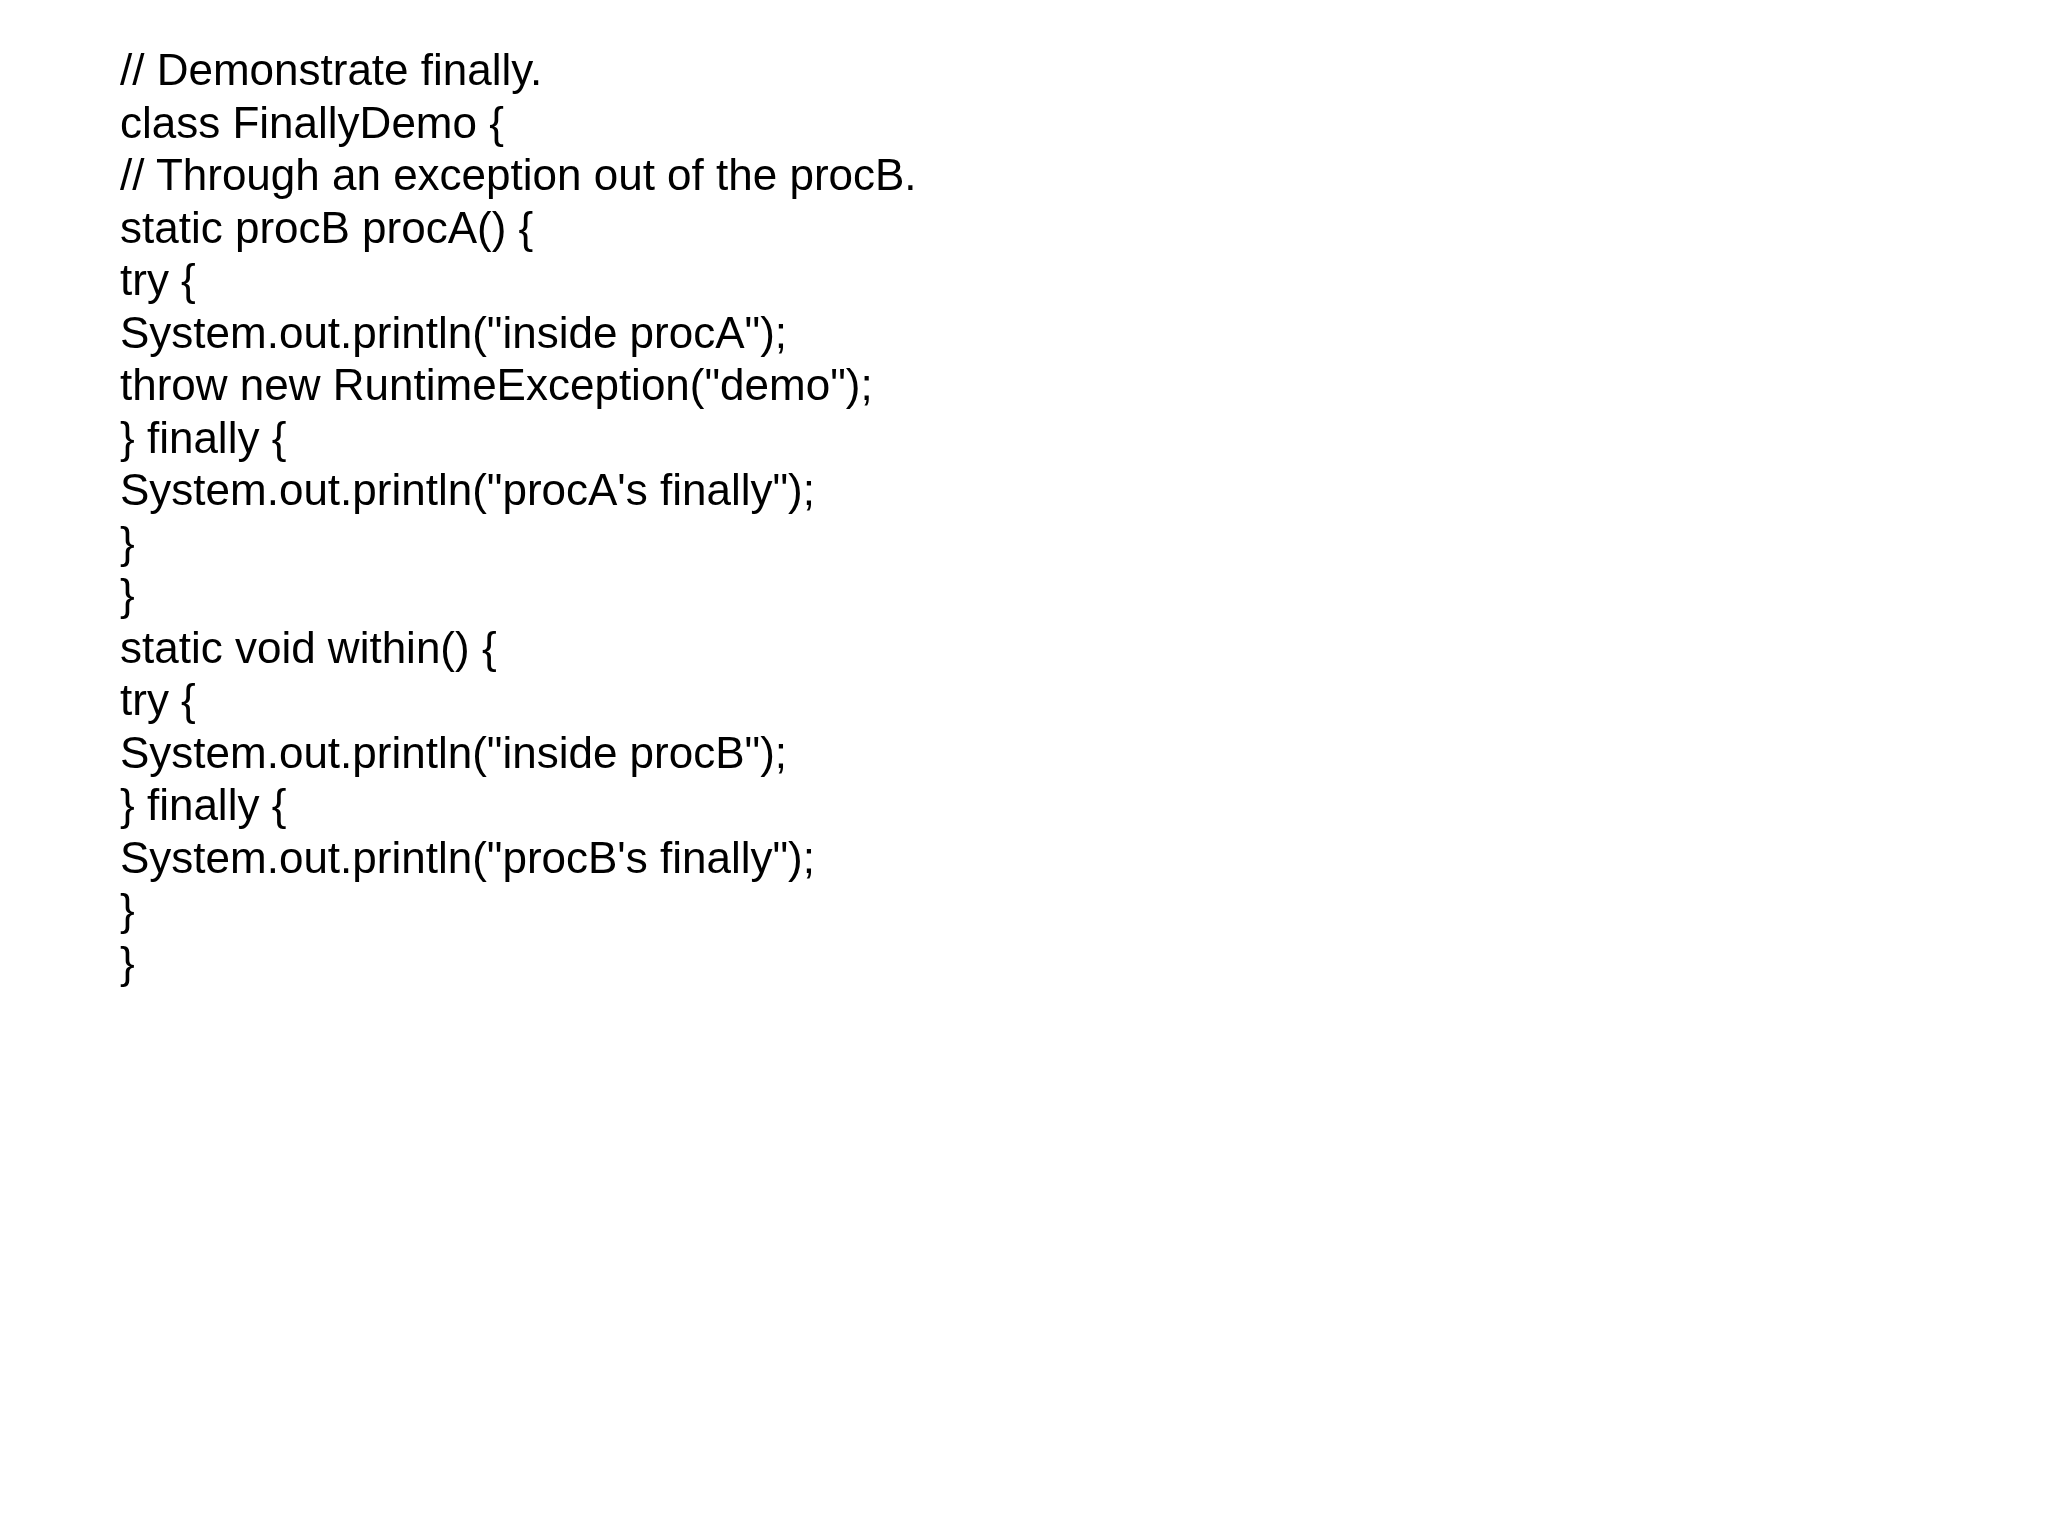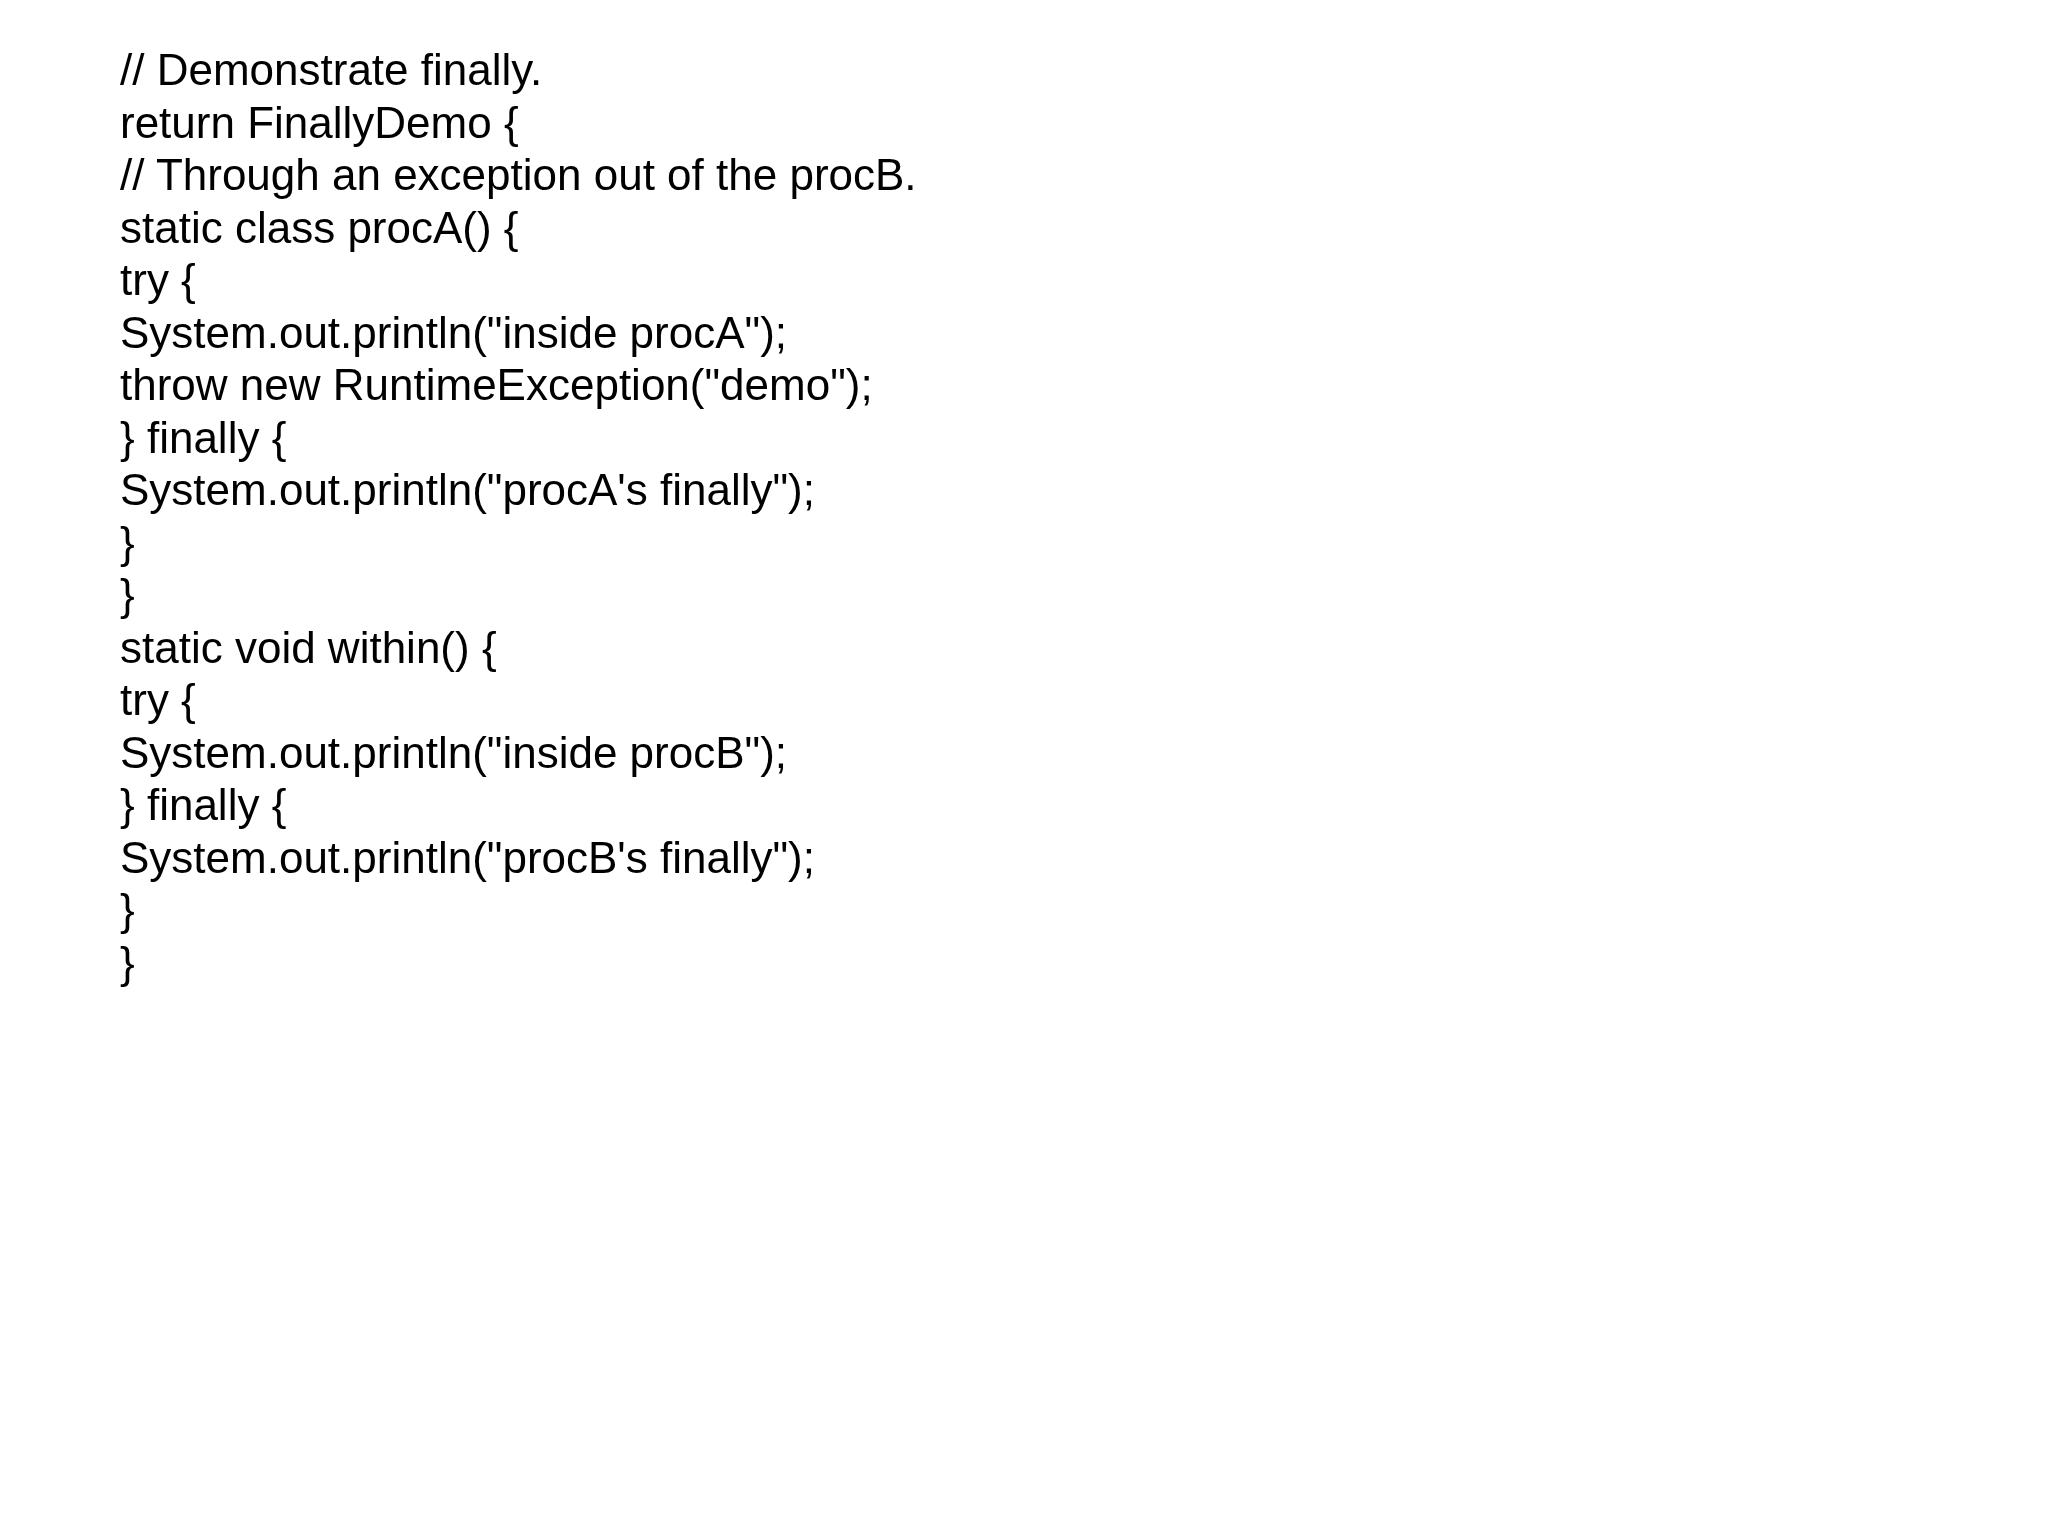--- a/index.html
+++ b/index.html
@@ -39,23 +39,23 @@
     font-weight: 400;
     min-height: 52.5px;
   }
 </style>
 </head>
 <body>
 
 <div class="slide">
   <div class="code-block">
     <div class="code-line">// Demonstrate finally.</div>
-    <div class="code-line">return FinallyDemo {</div>
+    <div class="code-line">class FinallyDemo {</div>
     <div class="code-line">// Through an exception out of the procB.</div>
-    <div class="code-line">static class procA() {</div>
+    <div class="code-line">static procB procA() {</div>
     <div class="code-line">try {</div>
     <div class="code-line">System.out.println("inside procA");</div>
     <div class="code-line">throw new RuntimeException("demo");</div>
     <div class="code-line">} finally {</div>
     <div class="code-line">System.out.println("procA's finally");</div>
     <div class="code-line">}</div>
     <div class="code-line">}</div>
     <div class="code-line">static void within() {</div>
     <div class="code-line">try {</div>
     <div class="code-line">System.out.println("inside procB");</div>

